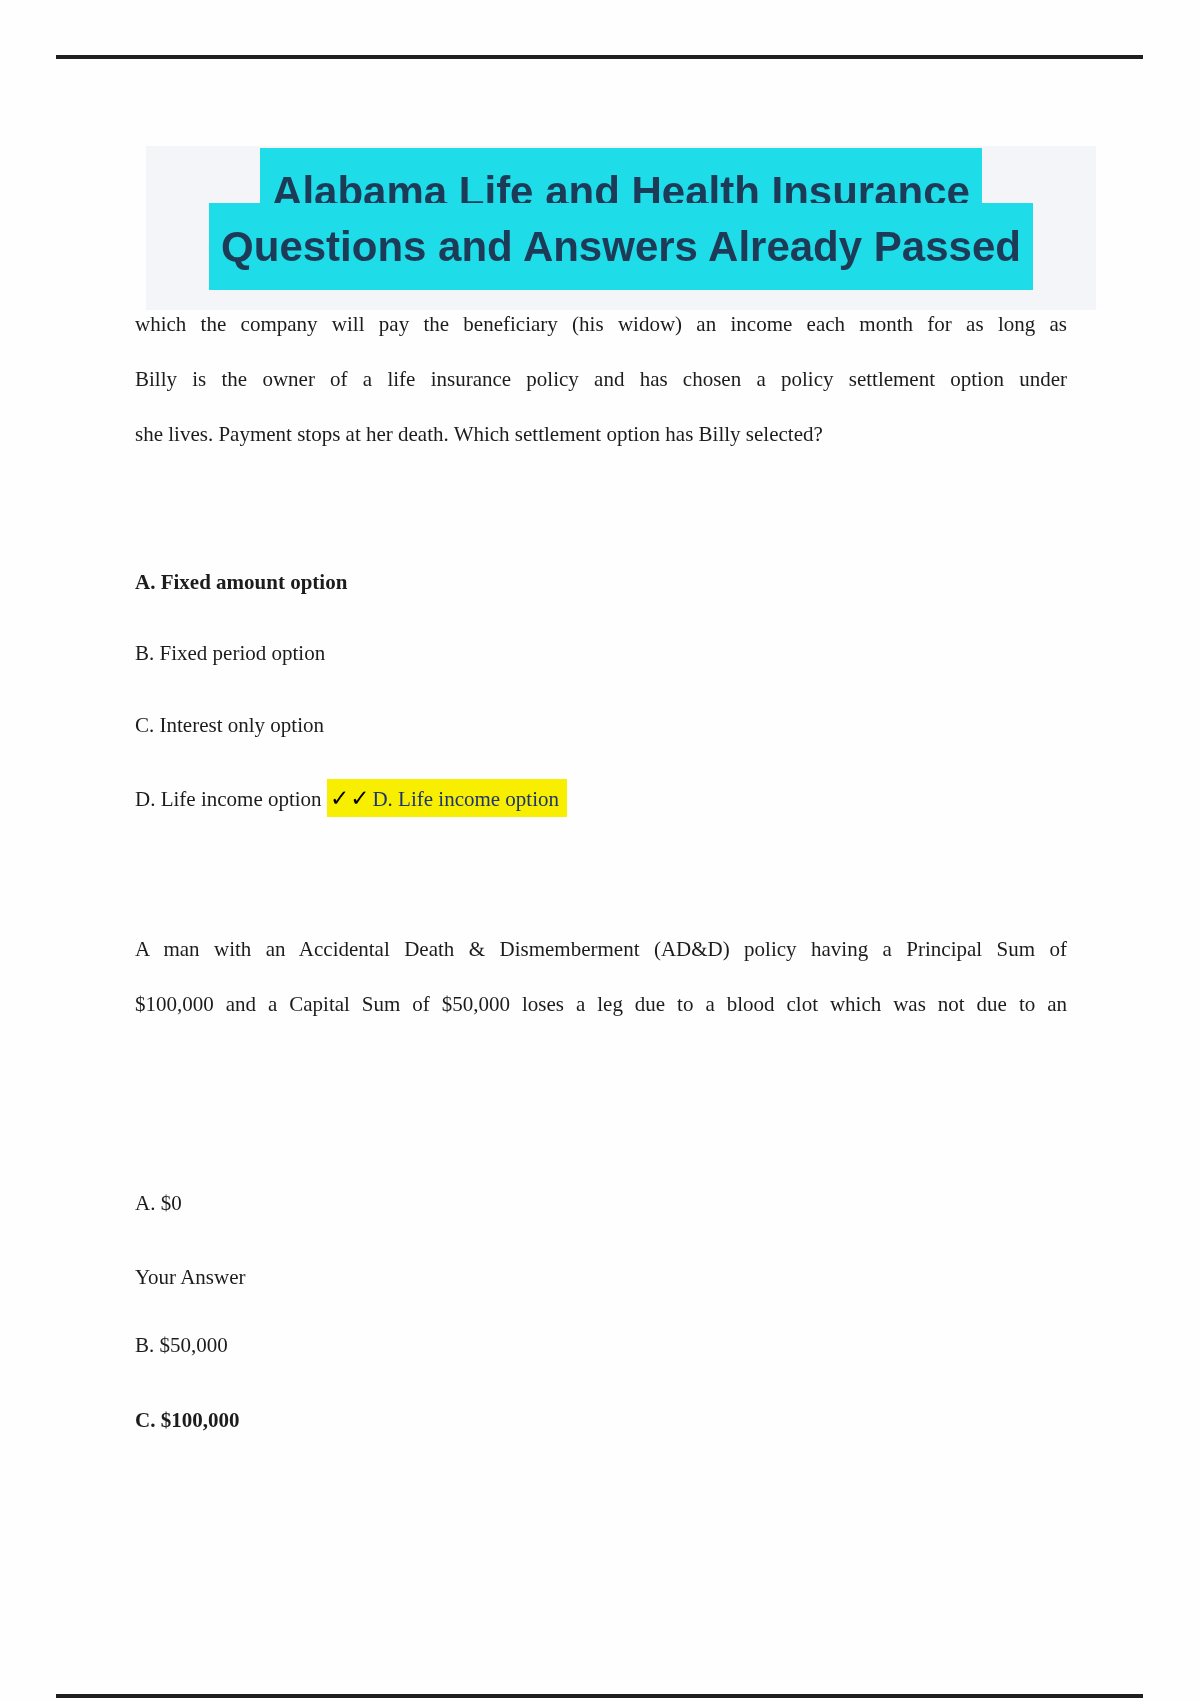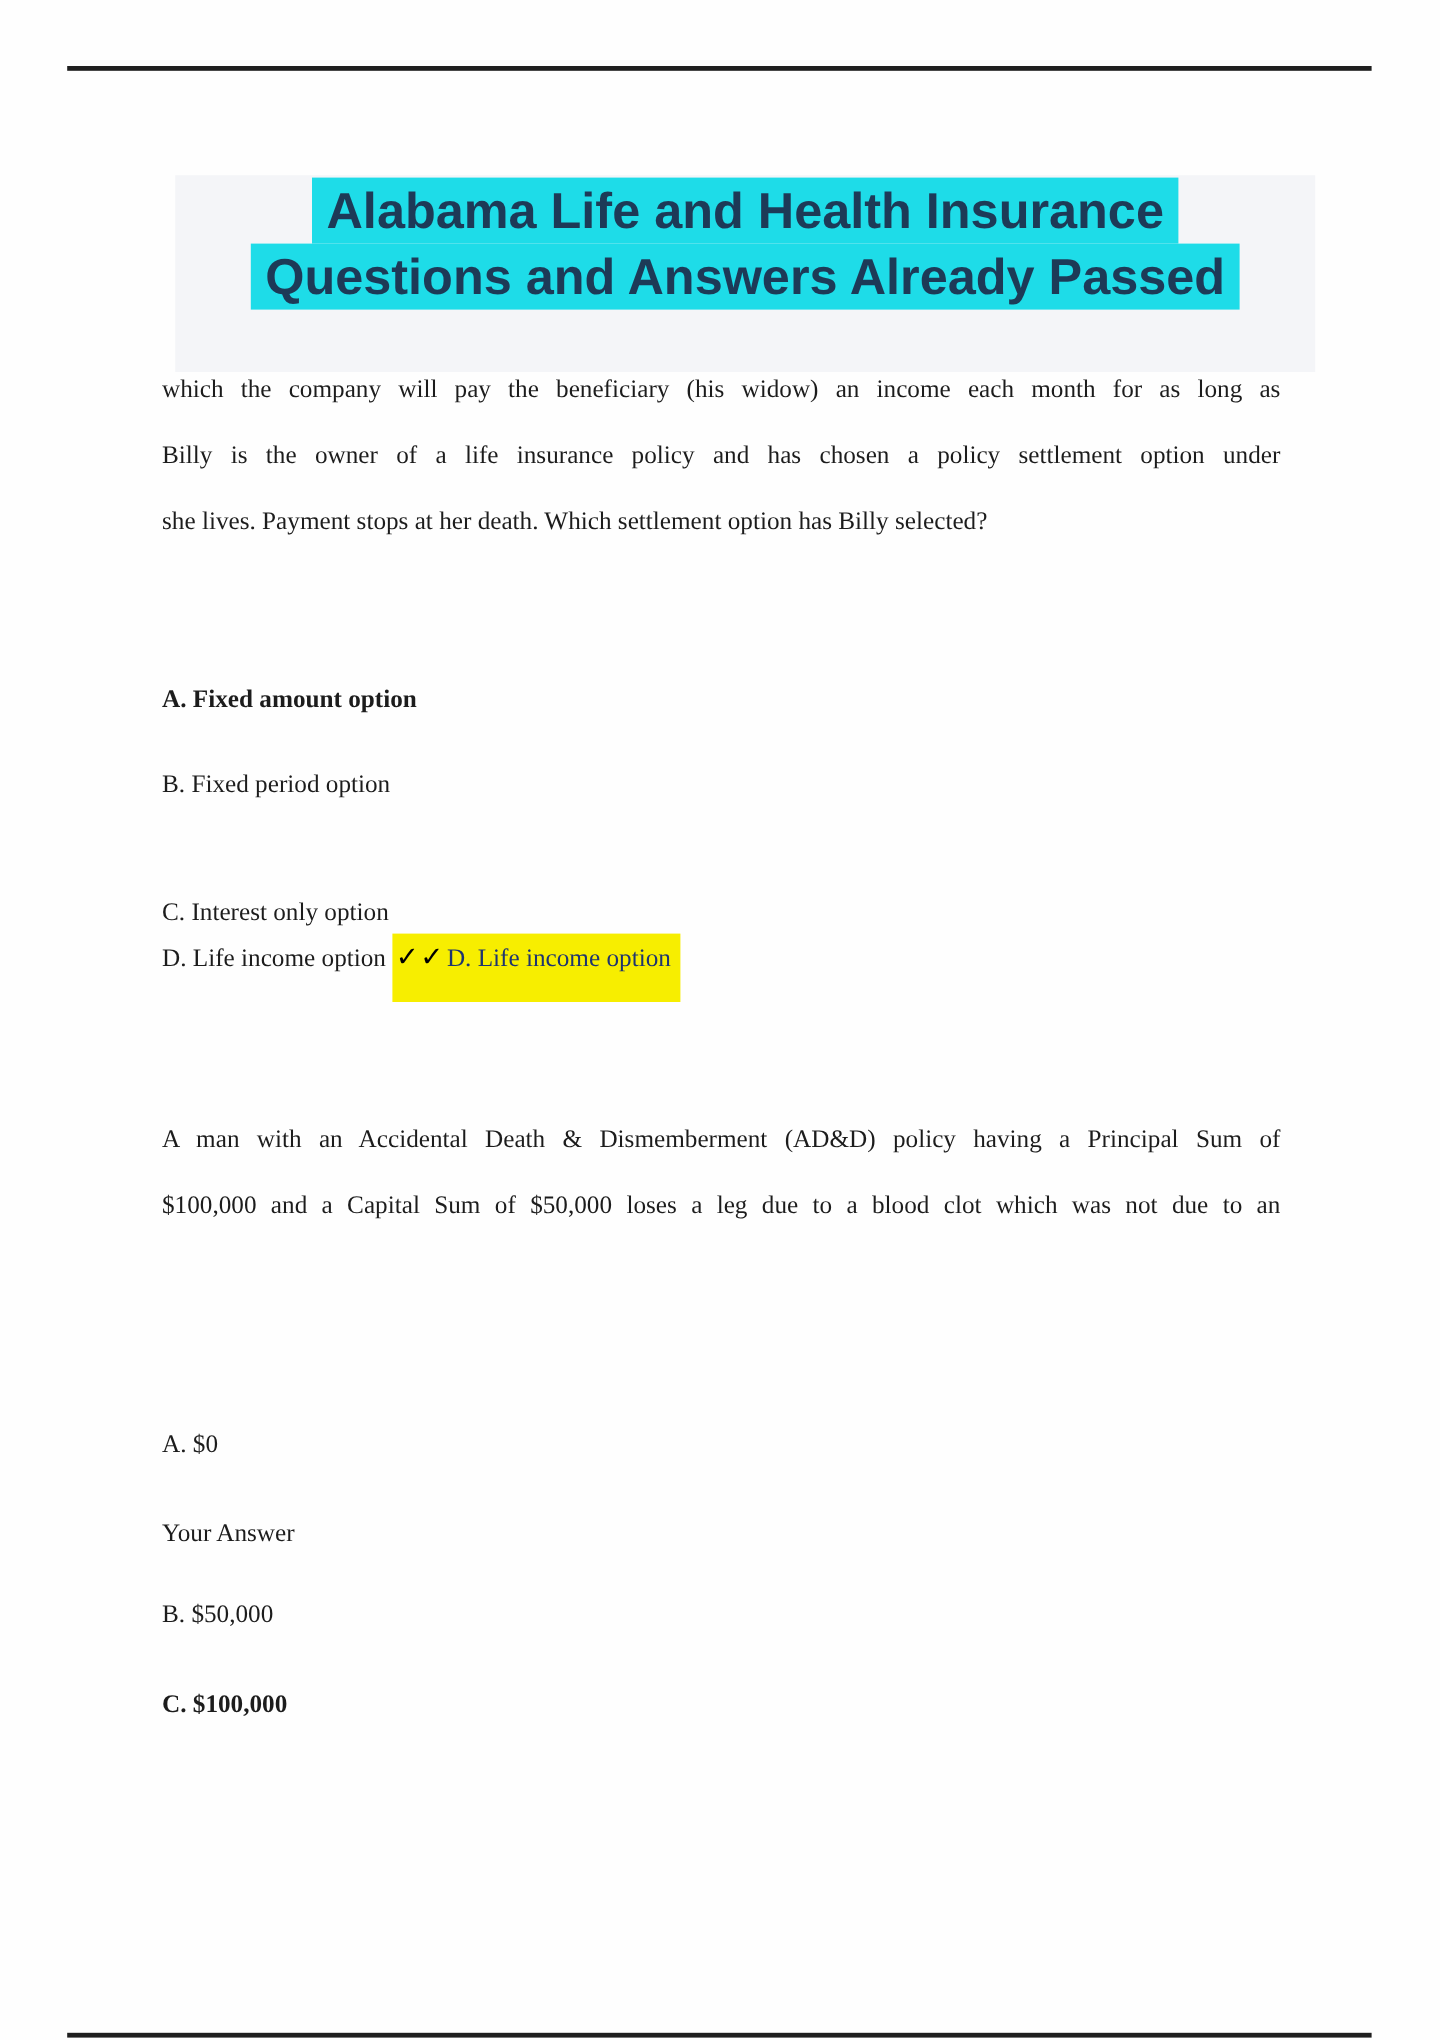--- a/index.html
+++ b/index.html
@@ -30,21 +30,21 @@
   .title-line {
     font-family: "Liberation Sans", sans-serif;
     font-weight: bold;
     font-size: 42px;
     color: var(--title-text, #1d3a57);
     height: 55px;
   }
   .title-line > span {
     display: inline-block;
     line-height: 55px;
-    padding: 0 12px;
+    padding: 16px 12px;
     background: var(--title-highlight, #1edce8);
     white-space: nowrap;
   }
 
   .para {
     position: absolute;
     left: 135px; width: 932px;
     font-size: 21px;
     line-height: 55px;
     color: var(--body-text, #1c1c1c);
@@ -57,30 +57,30 @@
   .opt {
     position: absolute;
     left: 135px;
     font-size: 21px;
     line-height: 32px;
     color: var(--body-text, #1c1c1c);
     white-space: nowrap;
   }
   .opt-q1-a { top: 566px; font-weight: bold; }
   .opt-q1-b { top: 637px; }
-  .opt-q1-c { top: 709px; margin-top: 35px; }
+  .opt-q1-c { top: 709px; }
   .opt-q1-d { top: 782px; }
   .opt-q2-a { top: 1187px; }
   .opt-q2-your { top: 1261px; }
   .opt-q2-b { top: 1329px; }
   .opt-q2-c { top: 1404px; font-weight: bold; }
 
   .hl {
     background: var(--answer-highlight, #f7ee00);
-    padding: 8px 8px 25px 3px;
+    padding: 8px 8px 6px 3px;
   }
   .hl .checks {
     font-family: "DejaVu Sans", sans-serif;
     font-weight: bold;
     color: #000;
     font-size: 23px;
     letter-spacing: 1px;
     padding-right: 2px;
   }
   .hl .hl-text {

